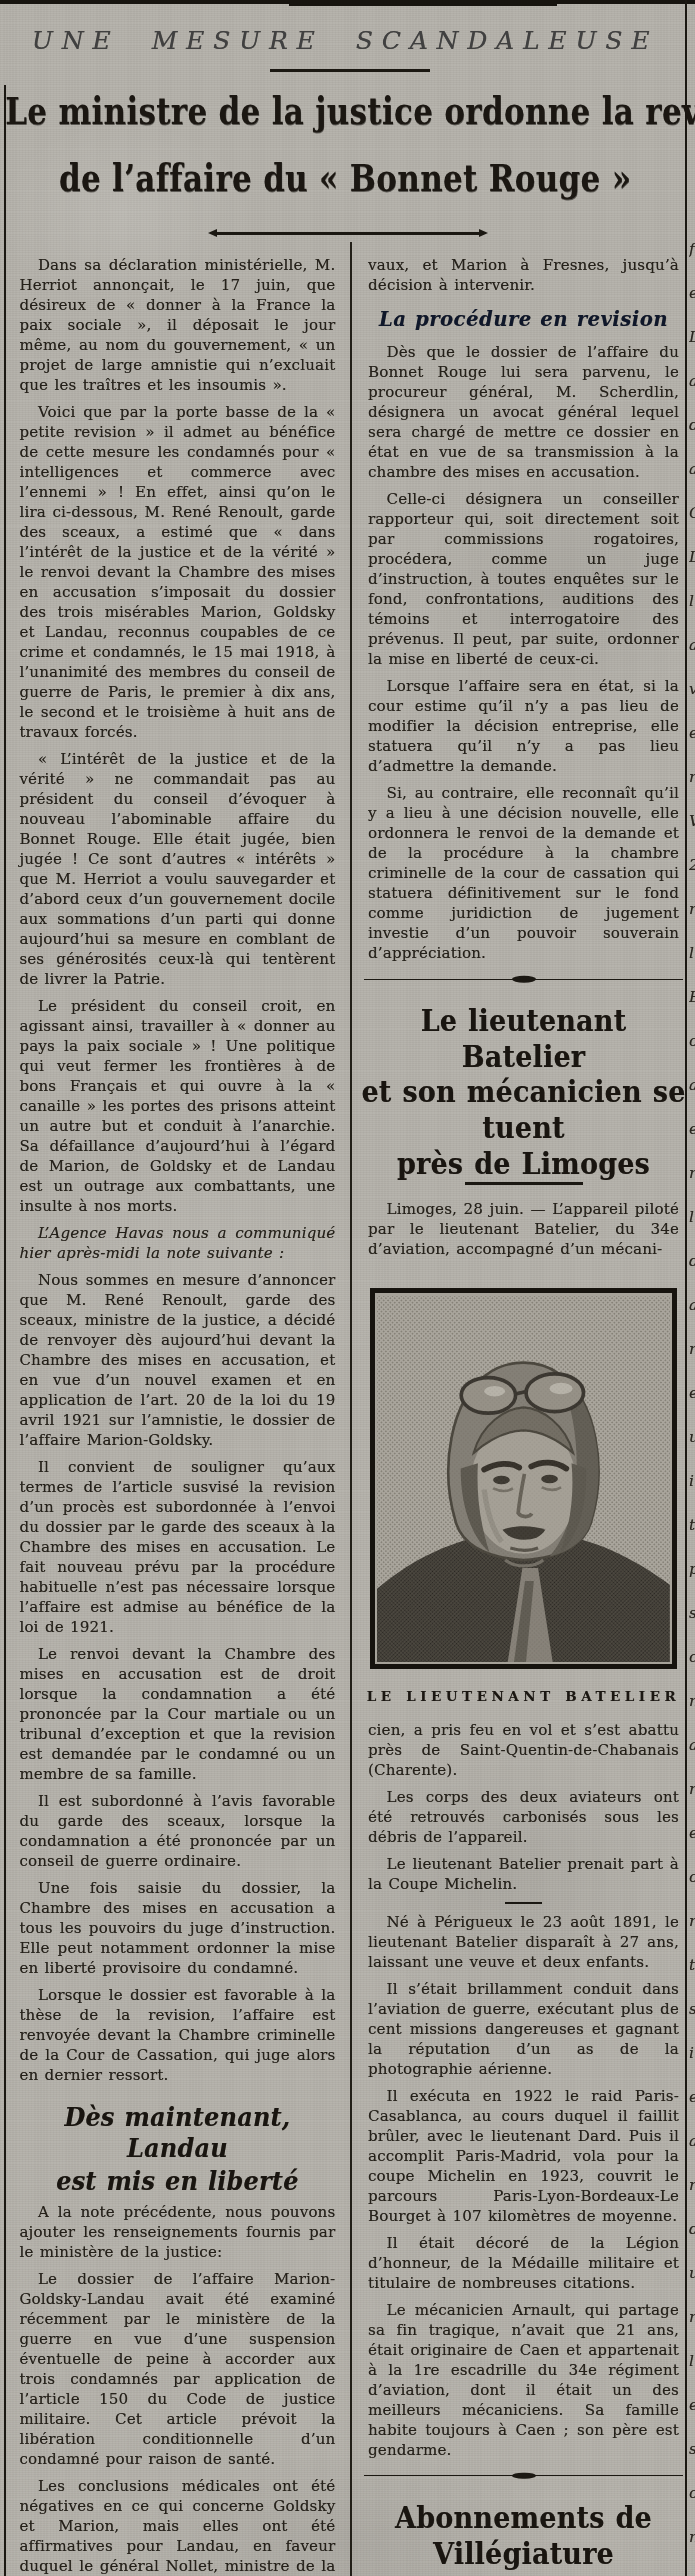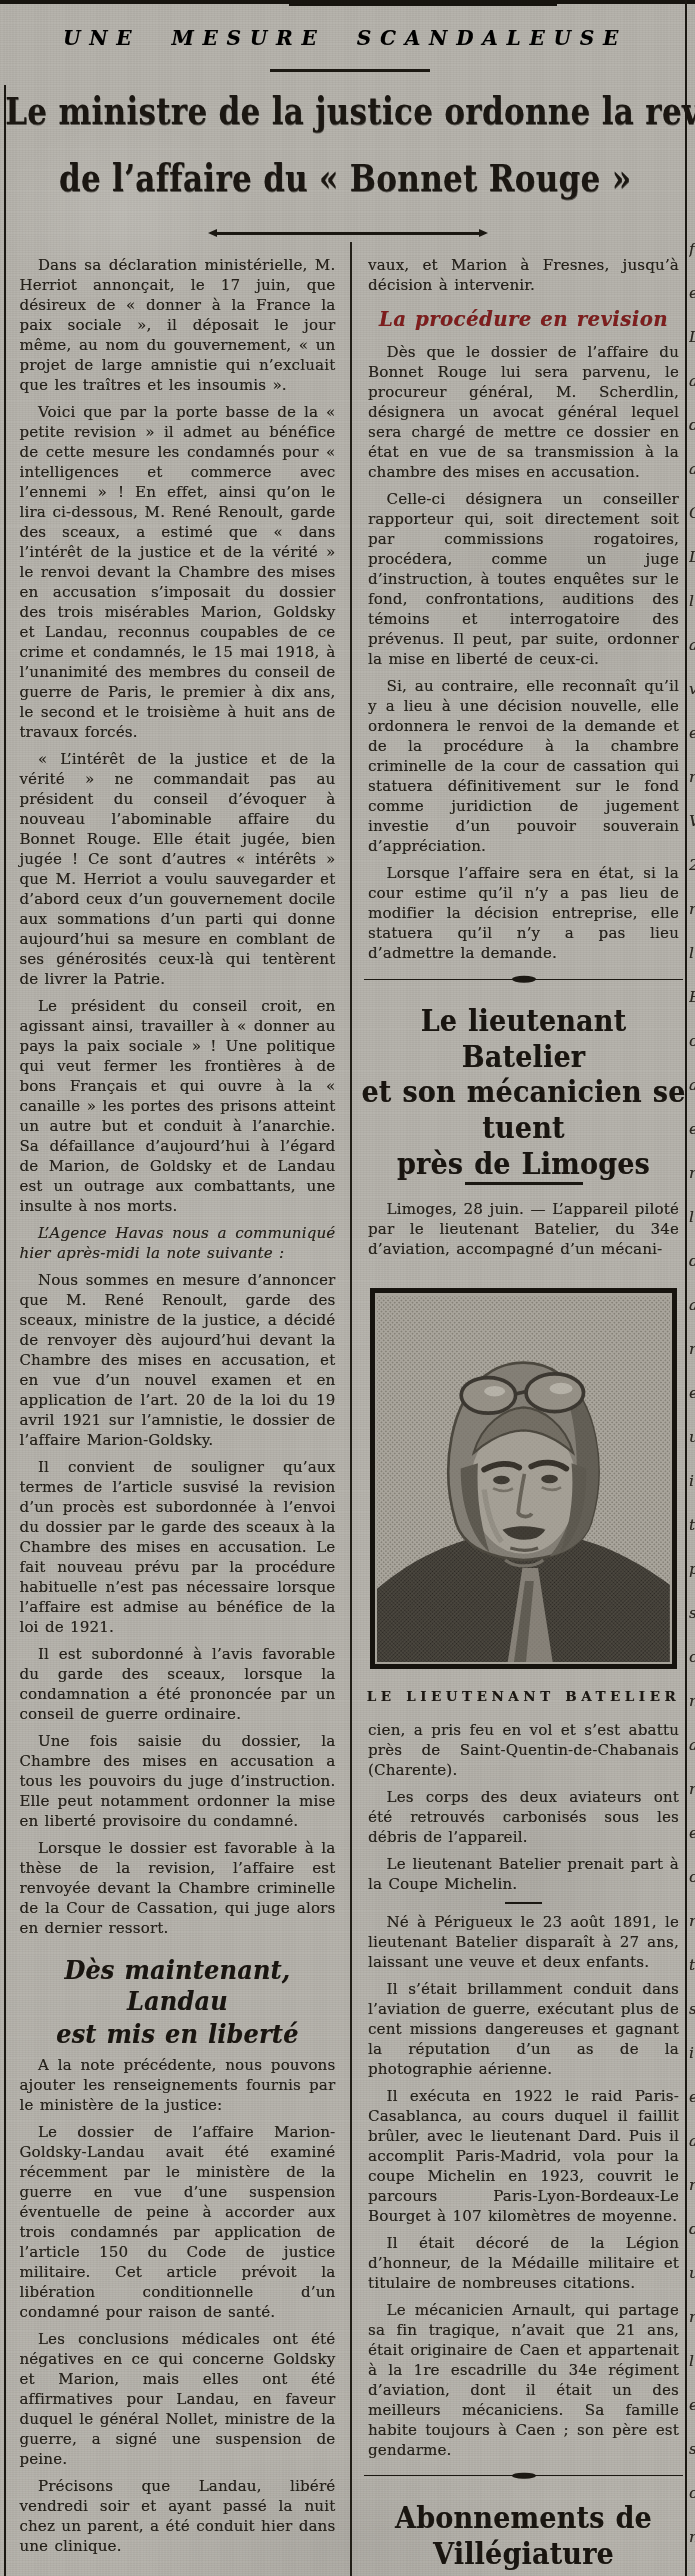--- a/index.html
+++ b/index.html
@@ -20,22 +20,22 @@
   }
   
   .rule-top{position:absolute;left:0;top:0;width:100%;height:3.6px;background:#17140f;}
   .rule-top-b{position:absolute;left:289px;top:0;width:268px;height:6.2px;background:#17140f;}
   .rule-left{position:absolute;left:4.1px;top:85px;width:2.1px;height:2582px;background:#1b1812;}
   .rule-right{position:absolute;left:685px;top:0;width:2.1px;height:2669px;background:#1b1812;}
   .rule-gutter{position:absolute;left:350px;top:242px;width:1.5px;height:2425px;background:#221f18;}
   
   .kicker{
     position:absolute;top:26px;left:0;width:690px;text-align:center;
-    font-size:20px;font-weight:bold;font-style:italic;letter-spacing:8.8px;word-spacing:15.5px;
-    color:#000000;text-shadow:0.3px 0.3px 0.5px rgba(20,18,14,.5);
+    font-size:25px;font-weight:normal;font-style:italic;letter-spacing:8.8px;word-spacing:15.5px;
+    color:#404040;text-shadow:0.3px 0.3px 0.5px rgba(20,18,14,.5);
   }
   .kicker-rule{position:absolute;top:69px;left:270px;width:160px;height:2.6px;background:#1b1812;}
   .headline{
     position:absolute;left:5.2px;width:680px;text-align:center;
     font-weight:bold;font-size:31px;letter-spacing:0.3px;color:#1b1712;
     transform:scaleY(1.22);transform-origin:center top;
     text-shadow:0.3px 0.3px 0.5px rgba(20,18,14,.55);
     white-space:nowrap;
   }
   .headline.l1{top:89px;}
@@ -54,21 +54,21 @@
   }
   .col-left{left:12.4px;width:330px;}
   .col-right{left:361px;width:325px;}
   
   .b-p,.b-p-italic,.b-p-bold{margin:7px;text-indent:18.5px;text-align:justify;}
   .b-p-italic{font-style:italic;}
   .b-p-bold{font-weight:bold;}
   .no-indent{text-indent:0;}
   .b-h2{
     font-weight:bold;font-style:italic;font-size:19.6px;text-align:center;
-    margin:14.4px 0 10.3px;letter-spacing:0.5px;color:#7f1d1d;line-height:1.15;
+    margin:14.4px 0 10.3px;letter-spacing:0.5px;color:#0f172a;line-height:1.15;
   }
   .b-h1,.b-h1i{
     font-weight:bold;font-size:27px;text-align:center;line-height:1.22;
     margin:15.5px 0 13.4px;white-space:pre-line;color:#191510;
     transform:scaleY(1.08);transform-origin:center top;
   }
   .b-h1i{font-style:italic;font-size:24px;}
   .b-caption{
     font-weight:bold;font-size:13.4px;text-align:center;letter-spacing:4.6px;
     margin:17.5px 0 13.4px;color:#1b1712;
@@ -111,39 +111,40 @@
 
 <div class="col col-left">
 
 <div class="b-p">Dans sa déclaration ministérielle, M. Herriot annonçait, le 17 juin, que désireux de « donner à la France la paix sociale », il déposait le jour même, au nom du gouvernement, « un projet de large amnistie qui n’excluait que les traîtres et les insoumis ».</div>
     <div class="b-p">Voici que par la porte basse de la « petite revision » il admet au bénéfice de cette mesure les condamnés pour « intelligences et commerce avec l’ennemi » ! En effet, ainsi qu’on le lira ci-dessous, M. René Renoult, garde des sceaux, a estimé que « dans l’intérêt de la justice et de la vérité » le renvoi devant la Chambre des mises en accusation s’imposait du dossier des trois misérables Marion, Goldsky et Landau, reconnus coupables de ce crime et condamnés, le 15 mai 1918, à l’unanimité des membres du conseil de guerre de Paris, le premier à dix ans, le second et le troisième à huit ans de travaux forcés.</div>
     <div class="b-p">« L’intérêt de la justice et de la vérité » ne commandait pas au président du conseil d’évoquer à nouveau l’abominable affaire du Bonnet Rouge. Elle était jugée, bien jugée ! Ce sont d’autres « intérêts » que M. Herriot a voulu sauvegarder et d’abord ceux d’un gouvernement docile aux sommations d’un parti qui donne aujourd’hui sa mesure en comblant de ses générosités ceux-là qui tentèrent de livrer la Patrie.</div>
     <div class="b-p">Le président du conseil croit, en agissant ainsi, travailler à « donner au pays la paix sociale » ! Une politique qui veut fermer les frontières à de bons Français et qui ouvre à la « canaille » les portes des prisons atteint un autre but et conduit à l’anarchie. Sa défaillance d’aujourd’hui à l’égard de Marion, de Goldsky et de Landau est un outrage aux combattants, une insulte à nos morts.</div>
     <div class="b-p-italic">L’Agence Havas nous a communiqué hier après-midi la note suivante :</div>
     <div class="b-p">Nous sommes en mesure d’annoncer que M. René Renoult, garde des sceaux, ministre de la justice, a décidé de renvoyer dès aujourd’hui devant la Chambre des mises en accusation, et en vue d’un nouvel examen et en application de l’art. 20 de la loi du 19 avril 1921 sur l’amnistie, le dossier de l’affaire Marion-Goldsky.</div>
     <div class="b-p">Il convient de souligner qu’aux termes de l’article susvisé la revision d’un procès est subordonnée à l’envoi du dossier par le garde des sceaux à la Chambre des mises en accusation. Le fait nouveau prévu par la procédure habituelle n’est pas nécessaire lorsque l’affaire est admise au bénéfice de la loi de 1921.</div>
+    <div class="b-p">Le renvoi devant la Chambre des mises en accusation est de droit lorsque la condamnation a été prononcée par la Cour martiale ou un tribunal d’exception et que la revision est demandée par le condamné ou un membre de sa famille.</div>
     <div class="b-p">Il est subordonné à l’avis favorable du garde des sceaux, lorsque la condamnation a été prononcée par un conseil de guerre ordinaire.</div>
     <div class="b-p">Une fois saisie du dossier, la Chambre des mises en accusation a tous les pouvoirs du juge d’instruction. Elle peut notamment ordonner la mise en liberté provisoire du condamné.</div>
     <div class="b-p">Lorsque le dossier est favorable à la thèse de la revision, l’affaire est renvoyée devant la Chambre criminelle de la Cour de Cassation, qui juge alors en dernier ressort.</div>
     <div class="b-h1i">Dès maintenant, Landau
 est mis en liberté</div>
     <div class="b-p">A la note précédente, nous pouvons ajouter les renseignements fournis par le ministère de la justice:</div>
     <div class="b-p">Le dossier de l’affaire Marion-Goldsky-Landau avait été examiné récemment par le ministère de la guerre en vue d’une suspension éventuelle de peine à accorder aux trois condamnés par application de l’article 150 du Code de justice militaire. Cet article prévoit la libération conditionnelle d’un condamné pour raison de santé.</div>
     <div class="b-p">Les conclusions médicales ont été négatives en ce qui concerne Goldsky et Marion, mais elles ont été affirmatives pour Landau, en faveur duquel le général Nollet, ministre de la guerre, a signé une suspension de peine.</div>
     <div class="b-p">Précisons que Landau, libéré vendredi soir et ayant passé la nuit chez un parent, a été conduit hier dans une clinique.</div>
   </div>
 
 <div class="col col-right">
 
 <div class="b-p no-indent">vaux, et Marion à Fresnes, jusqu’à décision à intervenir.</div>
     <div class="b-h2">La procédure en revision</div>
     <div class="b-p">Dès que le dossier de l’affaire du Bonnet Rouge lui sera parvenu, le procureur général, M. Scherdlin, désignera un avocat général lequel sera chargé de mettre ce dossier en état en vue de sa transmission à la chambre des mises en accusation.</div>
     <div class="b-p">Celle-ci désignera un conseiller rapporteur qui, soit directement soit par commissions rogatoires, procédera, comme un juge d’instruction, à toutes enquêtes sur le fond, confrontations, auditions des témoins et interrogatoire des prévenus. Il peut, par suite, ordonner la mise en liberté de ceux-ci.</div>
+    <div class="b-p">Lorsque l’affaire sera en état, si la cour estime qu’il n’y a pas lieu de modifier la décision entreprise, elle statuera qu’il n’y a pas lieu d’admettre la demande.</div>
     <div class="b-p">Si, au contraire, elle reconnaît qu’il y a lieu à une décision nouvelle, elle ordonnera le renvoi de la demande et de la procédure à la chambre criminelle de la cour de cassation qui statuera définitivement sur le fond comme juridiction de jugement investie d’un pouvoir souverain d’appréciation.</div>
-    <div class="b-p">Lorsque l’affaire sera en état, si la cour estime qu’il n’y a pas lieu de modifier la décision entreprise, elle statuera qu’il n’y a pas lieu d’admettre la demande.</div>
     <div class="b-divider"></div>
     <div class="b-h1">Le lieutenant Batelier
 et son mécanicien se tuent
 près de Limoges</div>
     <div class="b-rule-short"></div>
     <div class="b-p">Limoges, 28 juin. — L’appareil piloté par le lieutenant Batelier, du 34e d’aviation, accompagné d’un mécani-</div>
     <div class="b-photo">
   <svg viewBox="0 0 560 700" xmlns="http://www.w3.org/2000/svg">
     <defs>
       <pattern id="ht" width="6" height="6" patternUnits="userSpaceOnUse" patternTransform="rotate(45)">

